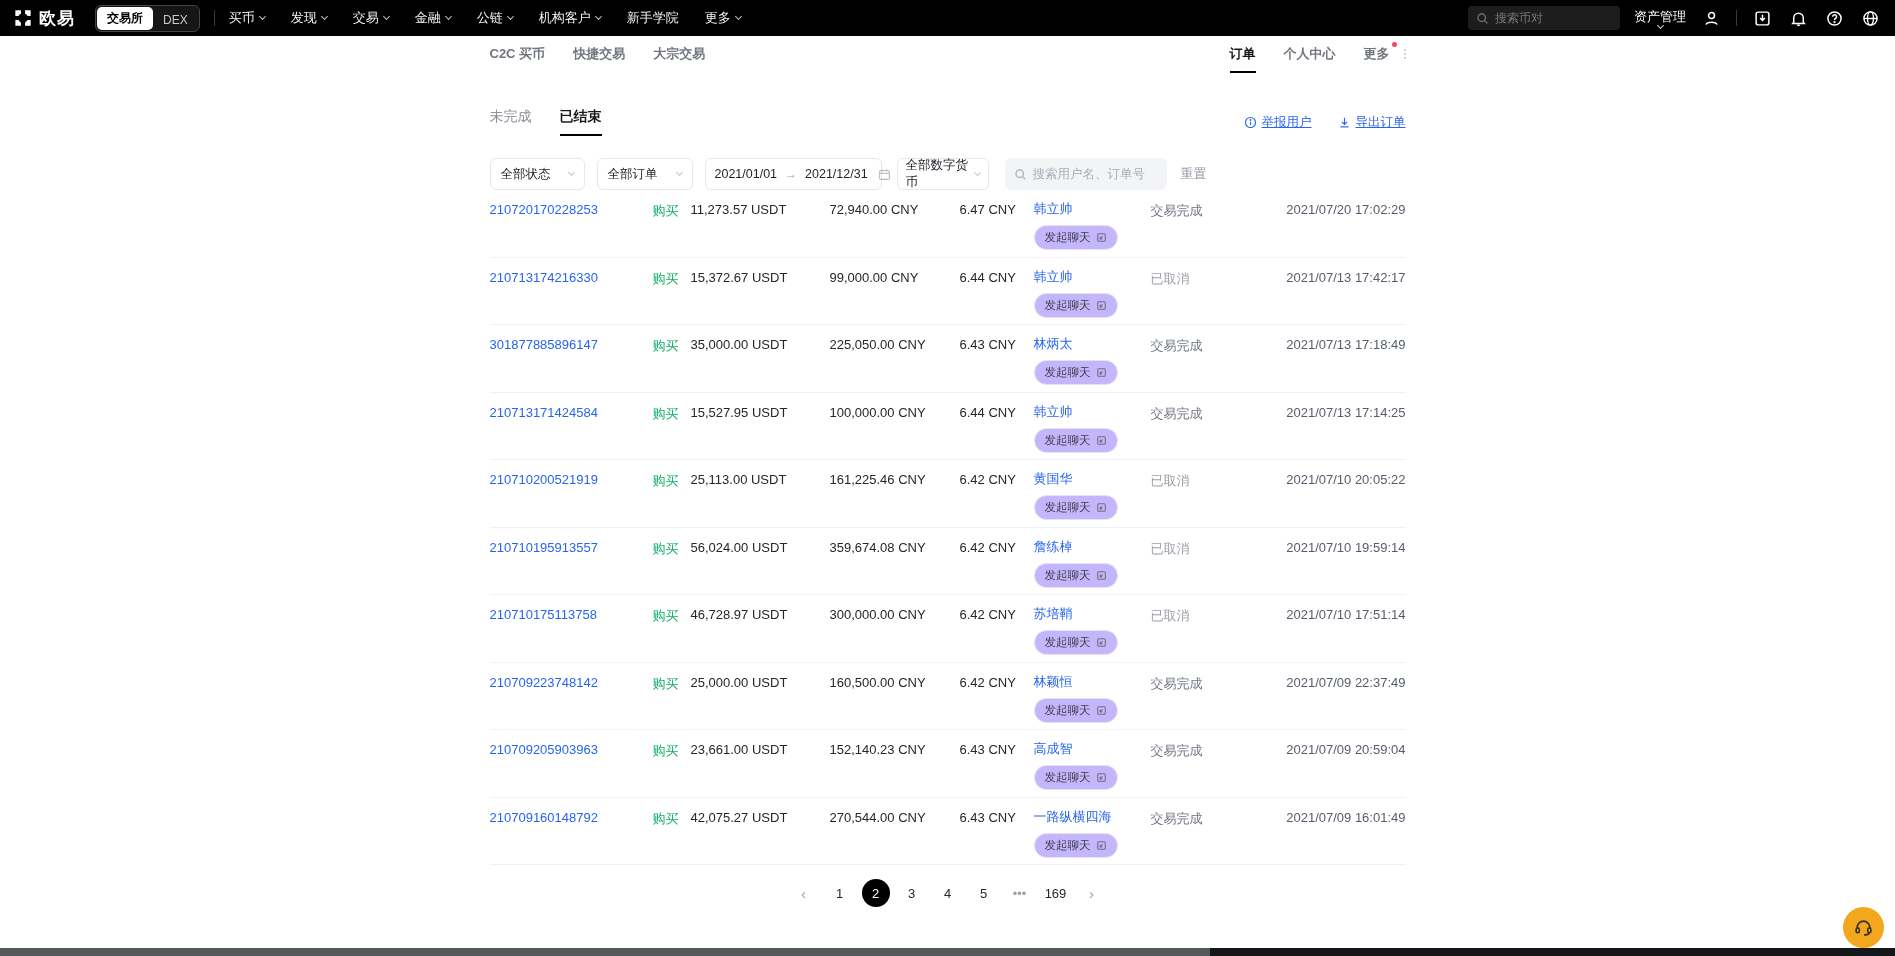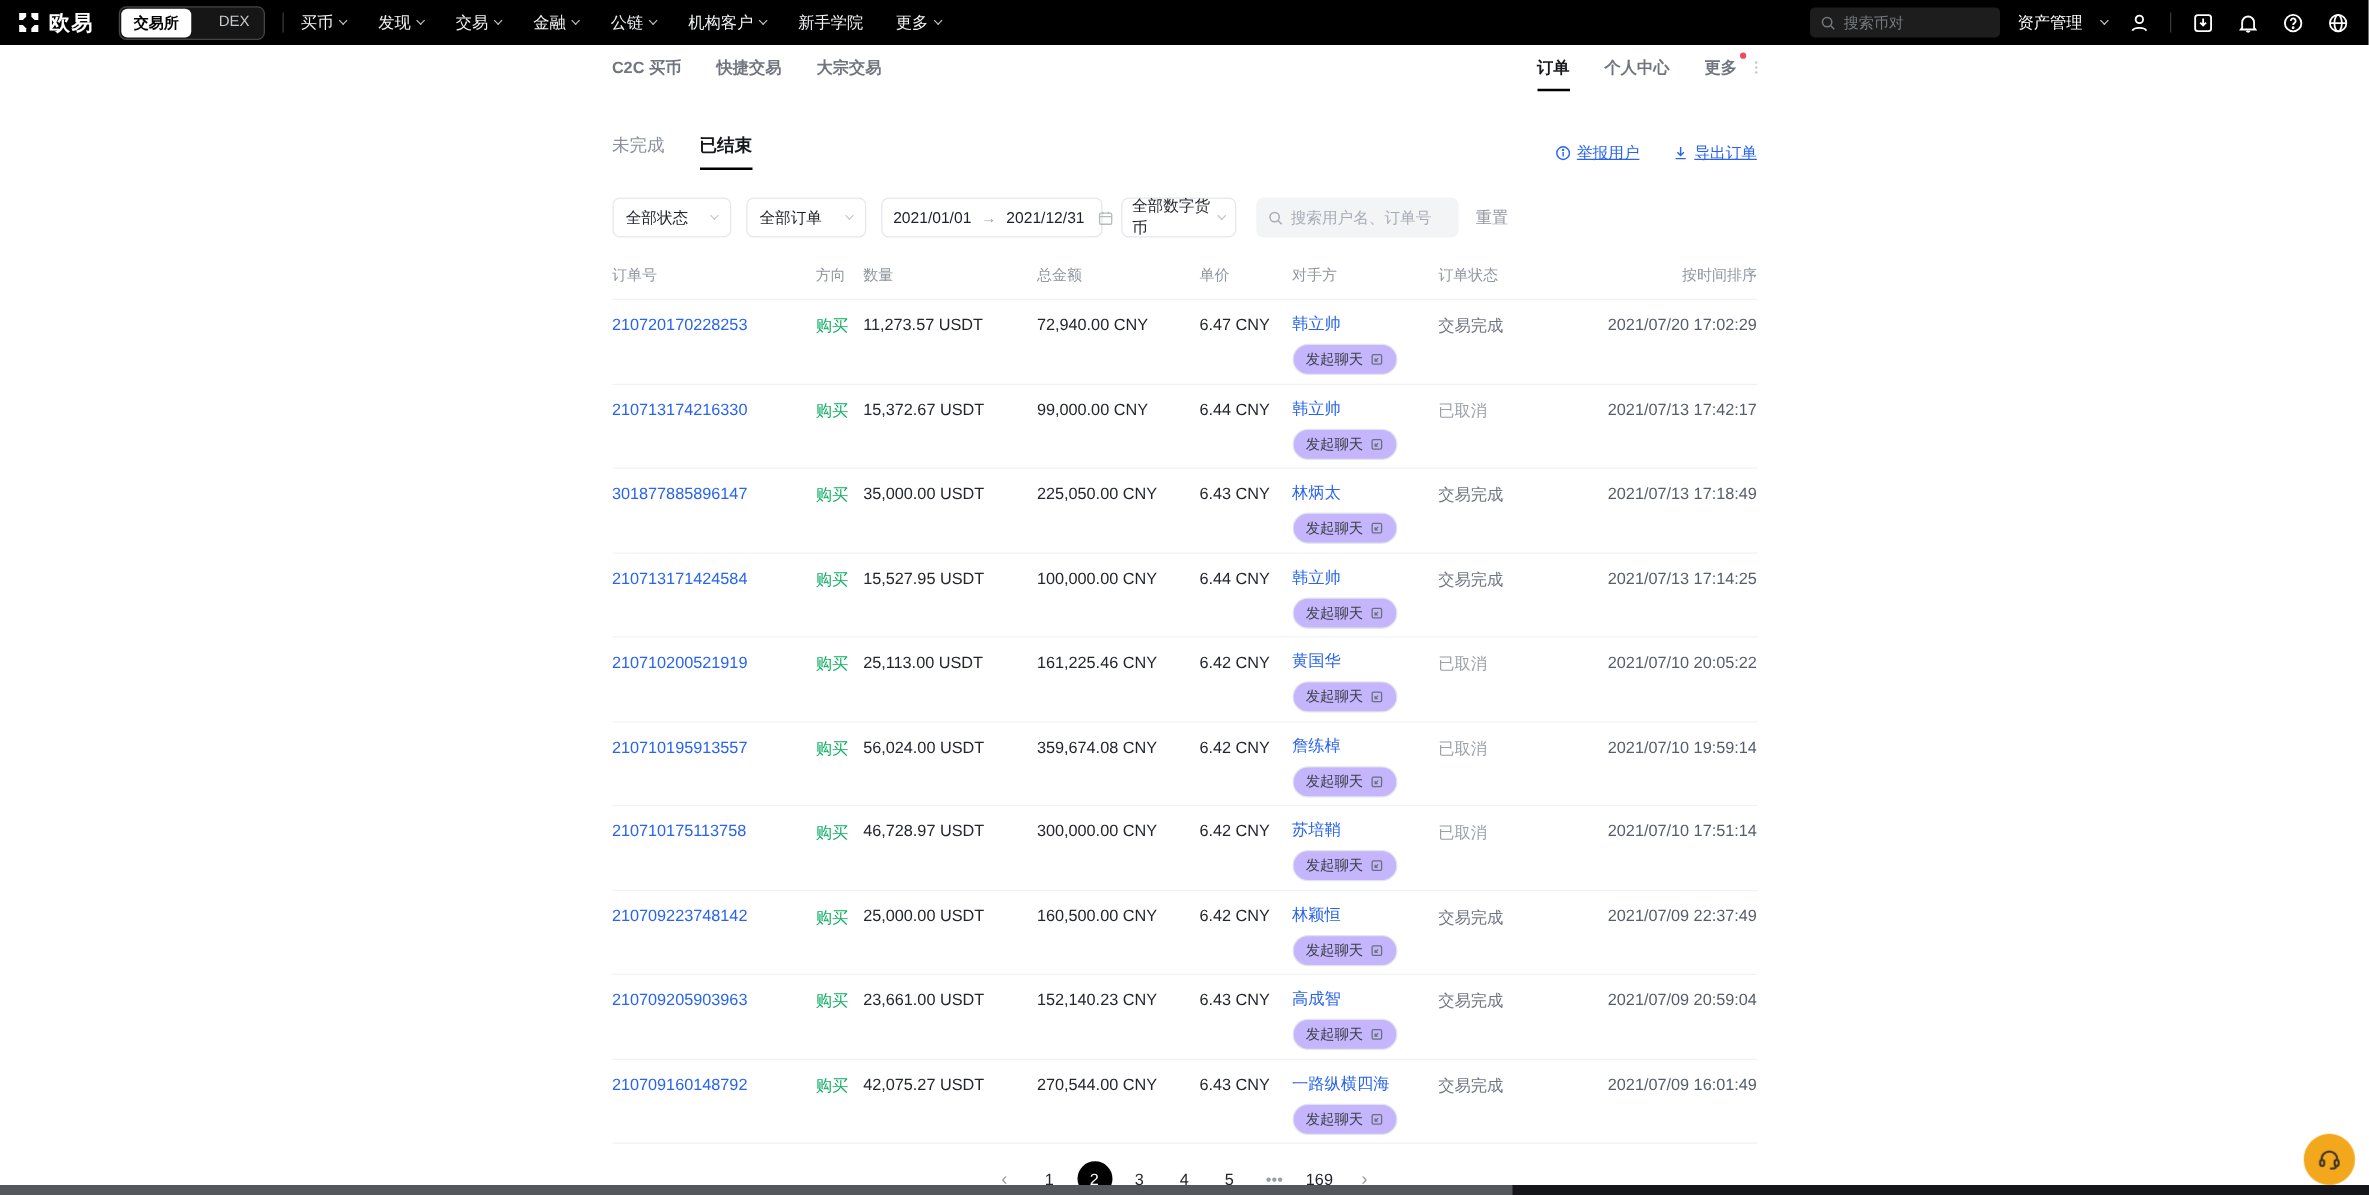--- a/index.html
+++ b/index.html
@@ -3,31 +3,31 @@
 <meta charset="utf-8">
 <style>
   * { box-sizing: border-box; margin: 0; padding: 0; }
   html,body { width:1895px; height:956px; overflow:hidden; background:#fff;
     font-family:"Liberation Sans","DejaVu Sans",sans-serif; color:#1e2129; }
 
   
   .topnav { height:36px; background:#000; display:flex; align-items:center; padding:0 14px; gap:14px; position:relative; z-index:5;}
   .brand { display:flex; align-items:center; gap:7px; cursor:pointer; }
   .brand-text { color:#fff; font-size:17px; font-weight:bold; letter-spacing:1px; }
-  .seg-toggle { display:flex; align-items:flex-start; background:#161616; border:1px solid #454545; border-radius:6px; padding:1px; margin-left:6px;gap:12px; }
+  .seg-toggle { display:flex; align-items:flex-end; background:#161616; border:1px solid #454545; border-radius:6px; padding:1px; margin-left:6px; }
   .seg { font-size:12px; padding:3px 10px; border-radius:5px; color:#c7c9cc; cursor:pointer; }
   .seg.active { background:#fff; color:#000; font-weight:bold; }
   .vdiv { width:1px; height:16px; background:#3a3a3a; }
   .mainmenu { display:flex; align-items:center; gap:26px; }
   .nav-item { color:#f2f3f5; font-size:13px; display:flex; align-items:center; gap:5px; cursor:pointer; white-space:nowrap; }
   .chev { display:inline-block; width:5px; height:5px; border-right:1.3px solid currentColor; border-bottom:1.3px solid currentColor; transform:rotate(45deg); margin-top:-3px; opacity:.8; }
   .spacer { flex:1; }
   .nav-search { width:152px; height:24px; background:#1d1d1d; border-radius:4px; display:flex; align-items:center; gap:6px; padding:0 8px; color:#75797e; cursor:text; }
   .nav-search .ph { font-size:12px; color:#75797e; }
-  .assets { color:#fff; font-size:13px; display:flex; align-items:center; gap:15px; cursor:pointer; white-space:nowrap; }
+  .assets { color:#fff; font-size:13px; display:flex; align-items:center; gap:0; cursor:pointer; white-space:nowrap;flex-direction:column; }
   .icon-btn { width:22px; height:22px; display:flex; align-items:center; justify-content:center; color:#fff; cursor:pointer; background:none; border:none; }
   .icon-btn svg { display:block; }
 
   
   .subnav { height:36px; background:#fff; display:flex; align-items:center; }
   .subnav-inner { width:916px; margin:0 auto; display:flex; align-items:center; justify-content:space-between; }
   .subnav-left, .subnav-right { display:flex; align-items:center; gap:28px;font-weight:bold; }
   .subnav-item { font-size:13px; color:#70757e; cursor:pointer; white-space:nowrap; }
   .subnav-right .subnav-item { position:relative; }
   .subnav-item.active { color:#16181c; }
@@ -296,30 +296,20 @@
         <svg width="13" height="13" viewBox="0 0 16 16" fill="none" stroke="currentColor" stroke-width="1.5">
             <circle cx="7" cy="7" r="4.6"></circle>
             <line x1="10.6" y1="10.6" x2="14" y2="14"></line>
           </svg>
       </span>
       <span class="ph">搜索用户名、订单号</span>
     </div>
     <span class="reset">重置</span>
   </div>
 
-  <div class="thead" id="thead">
-      <span>订单号</span>
-      <span>方向</span>
-      <span>数量</span>
-      <span>总金额</span>
-      <span>单价</span>
-      <span>对手方</span>
-      <span>订单状态</span>
-      <span>按时间排序</span>
-    </div>
 
   <div id="rows">
   <div class="trow">
     <a class="c-id">210720170228253</a>
     <span class="c-dir">购买</span>
     <span class="c-qty">11,273.57 USDT</span>
     <span class="c-total">72,940.00 CNY</span>
     <span class="c-price">6.47 CNY</span>
     <div class="c-cp">
       <a class="cp-name">韩立帅</a>

